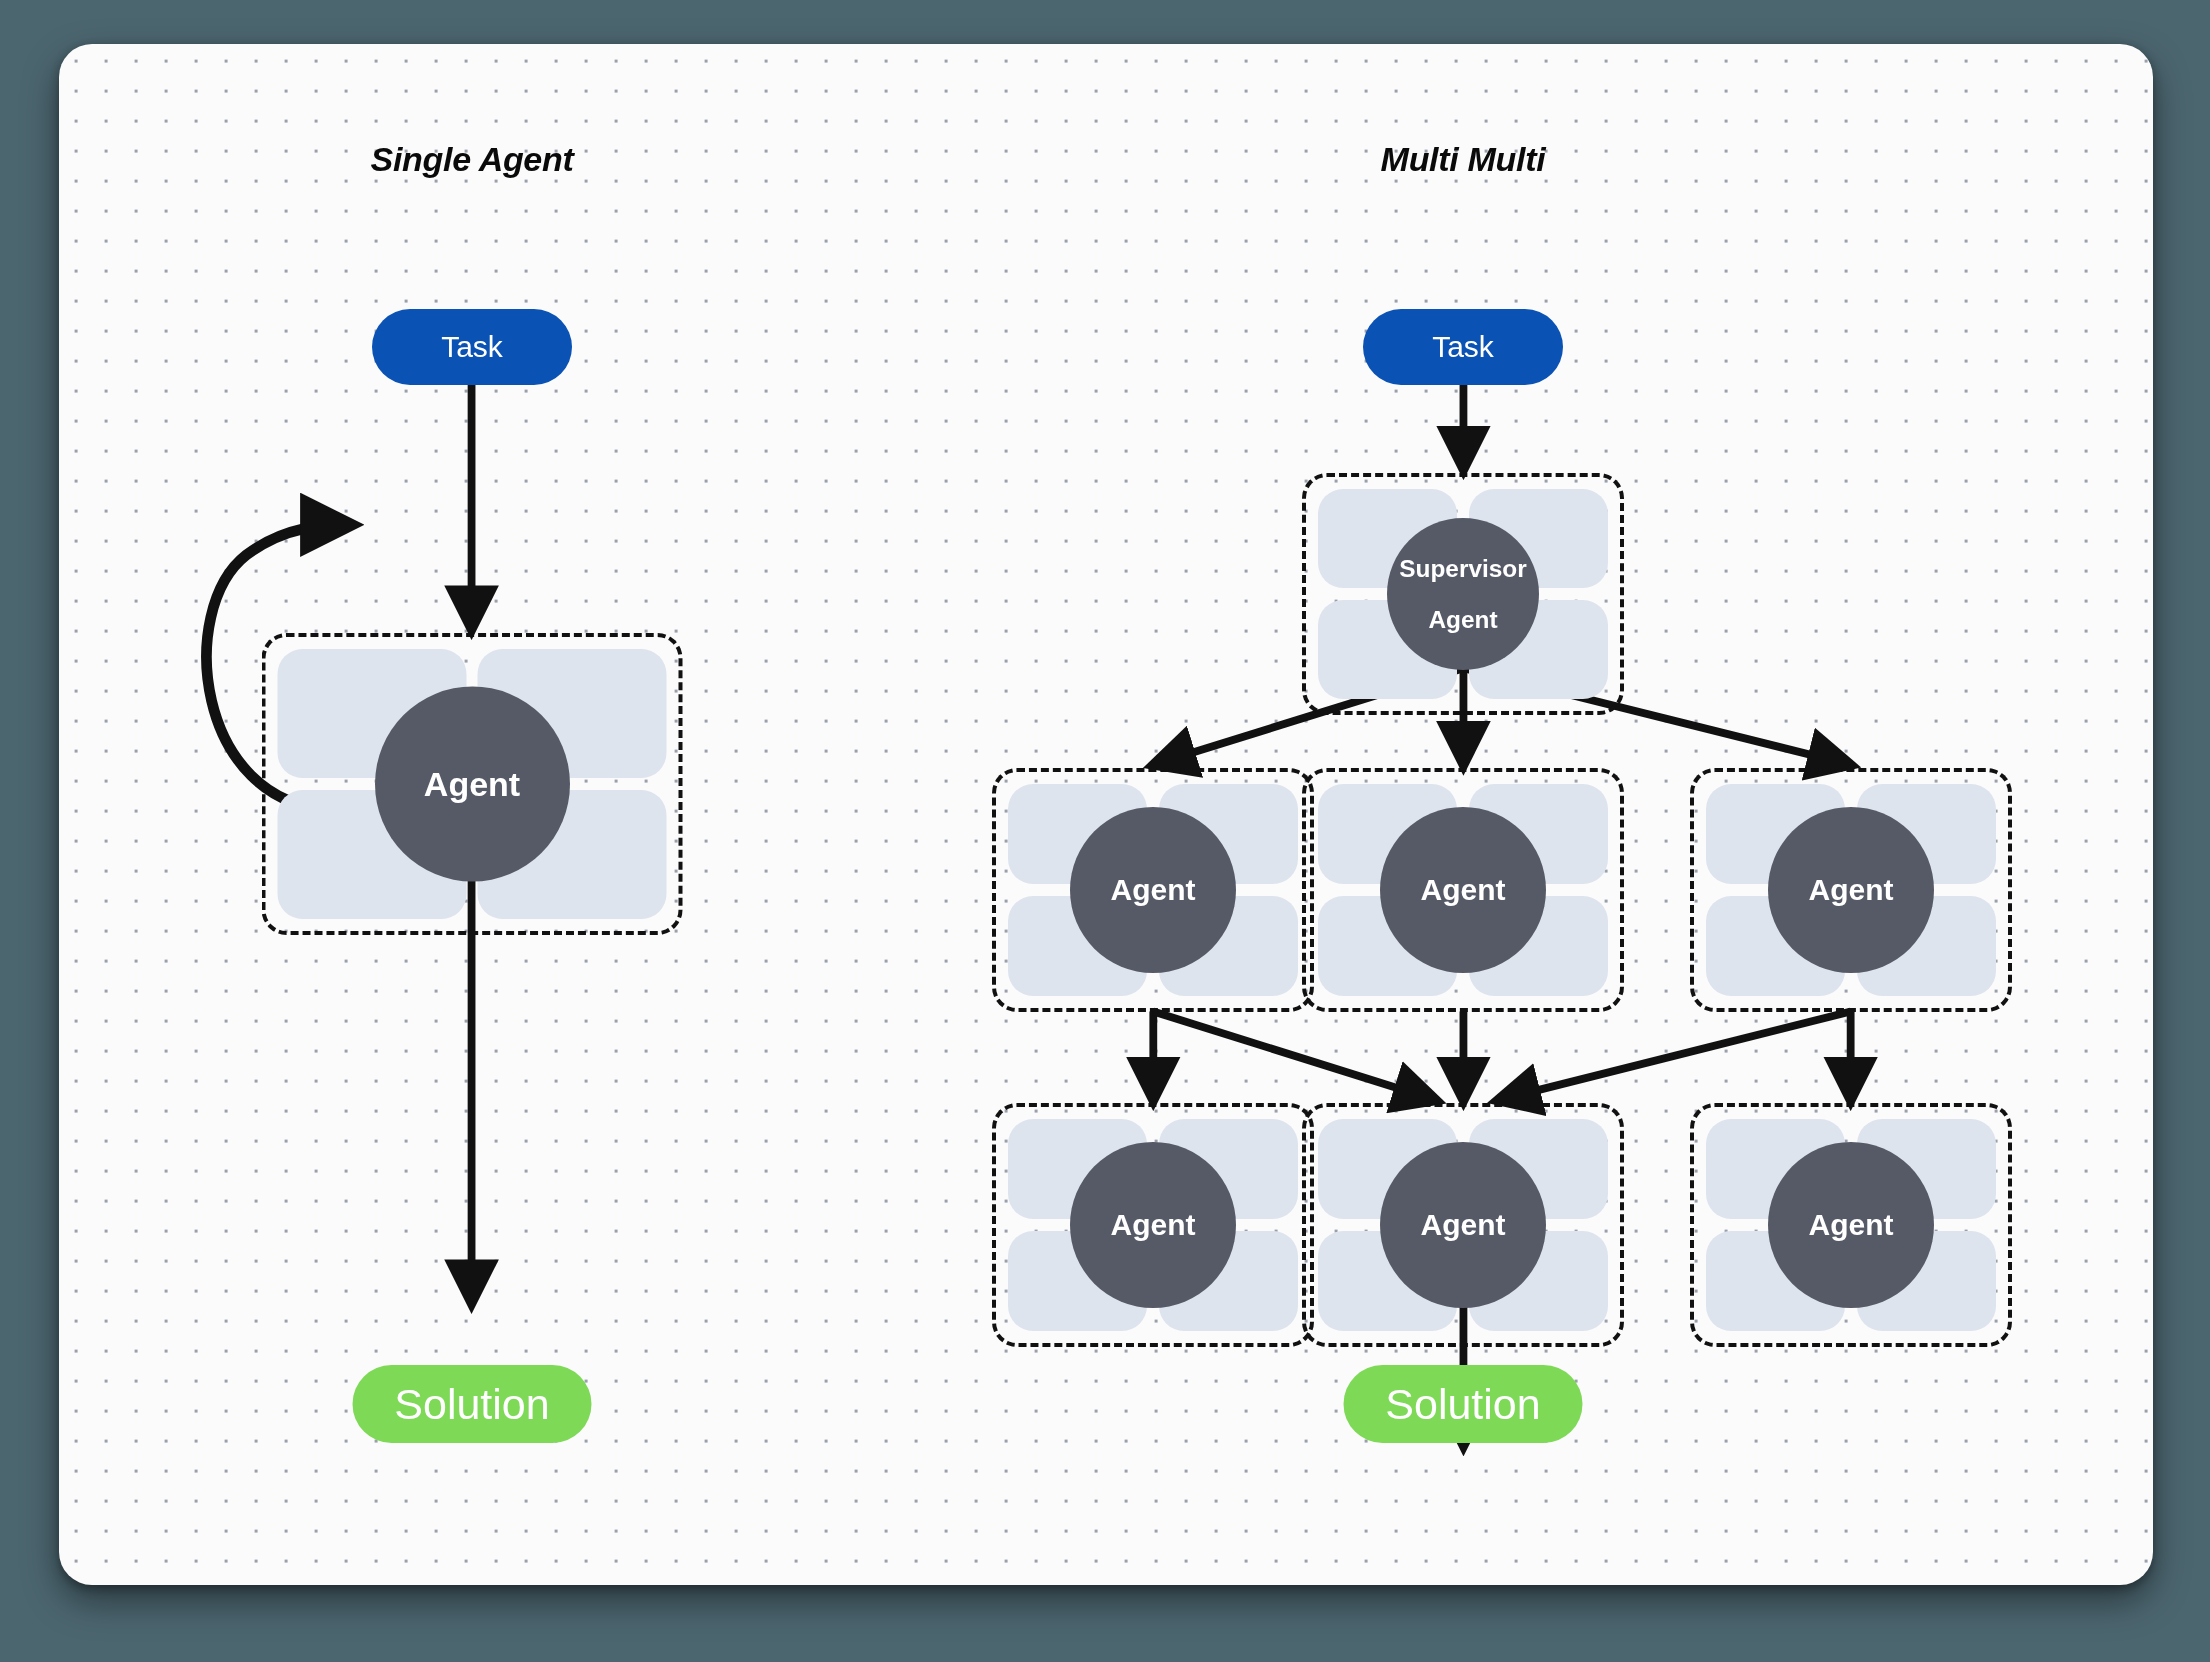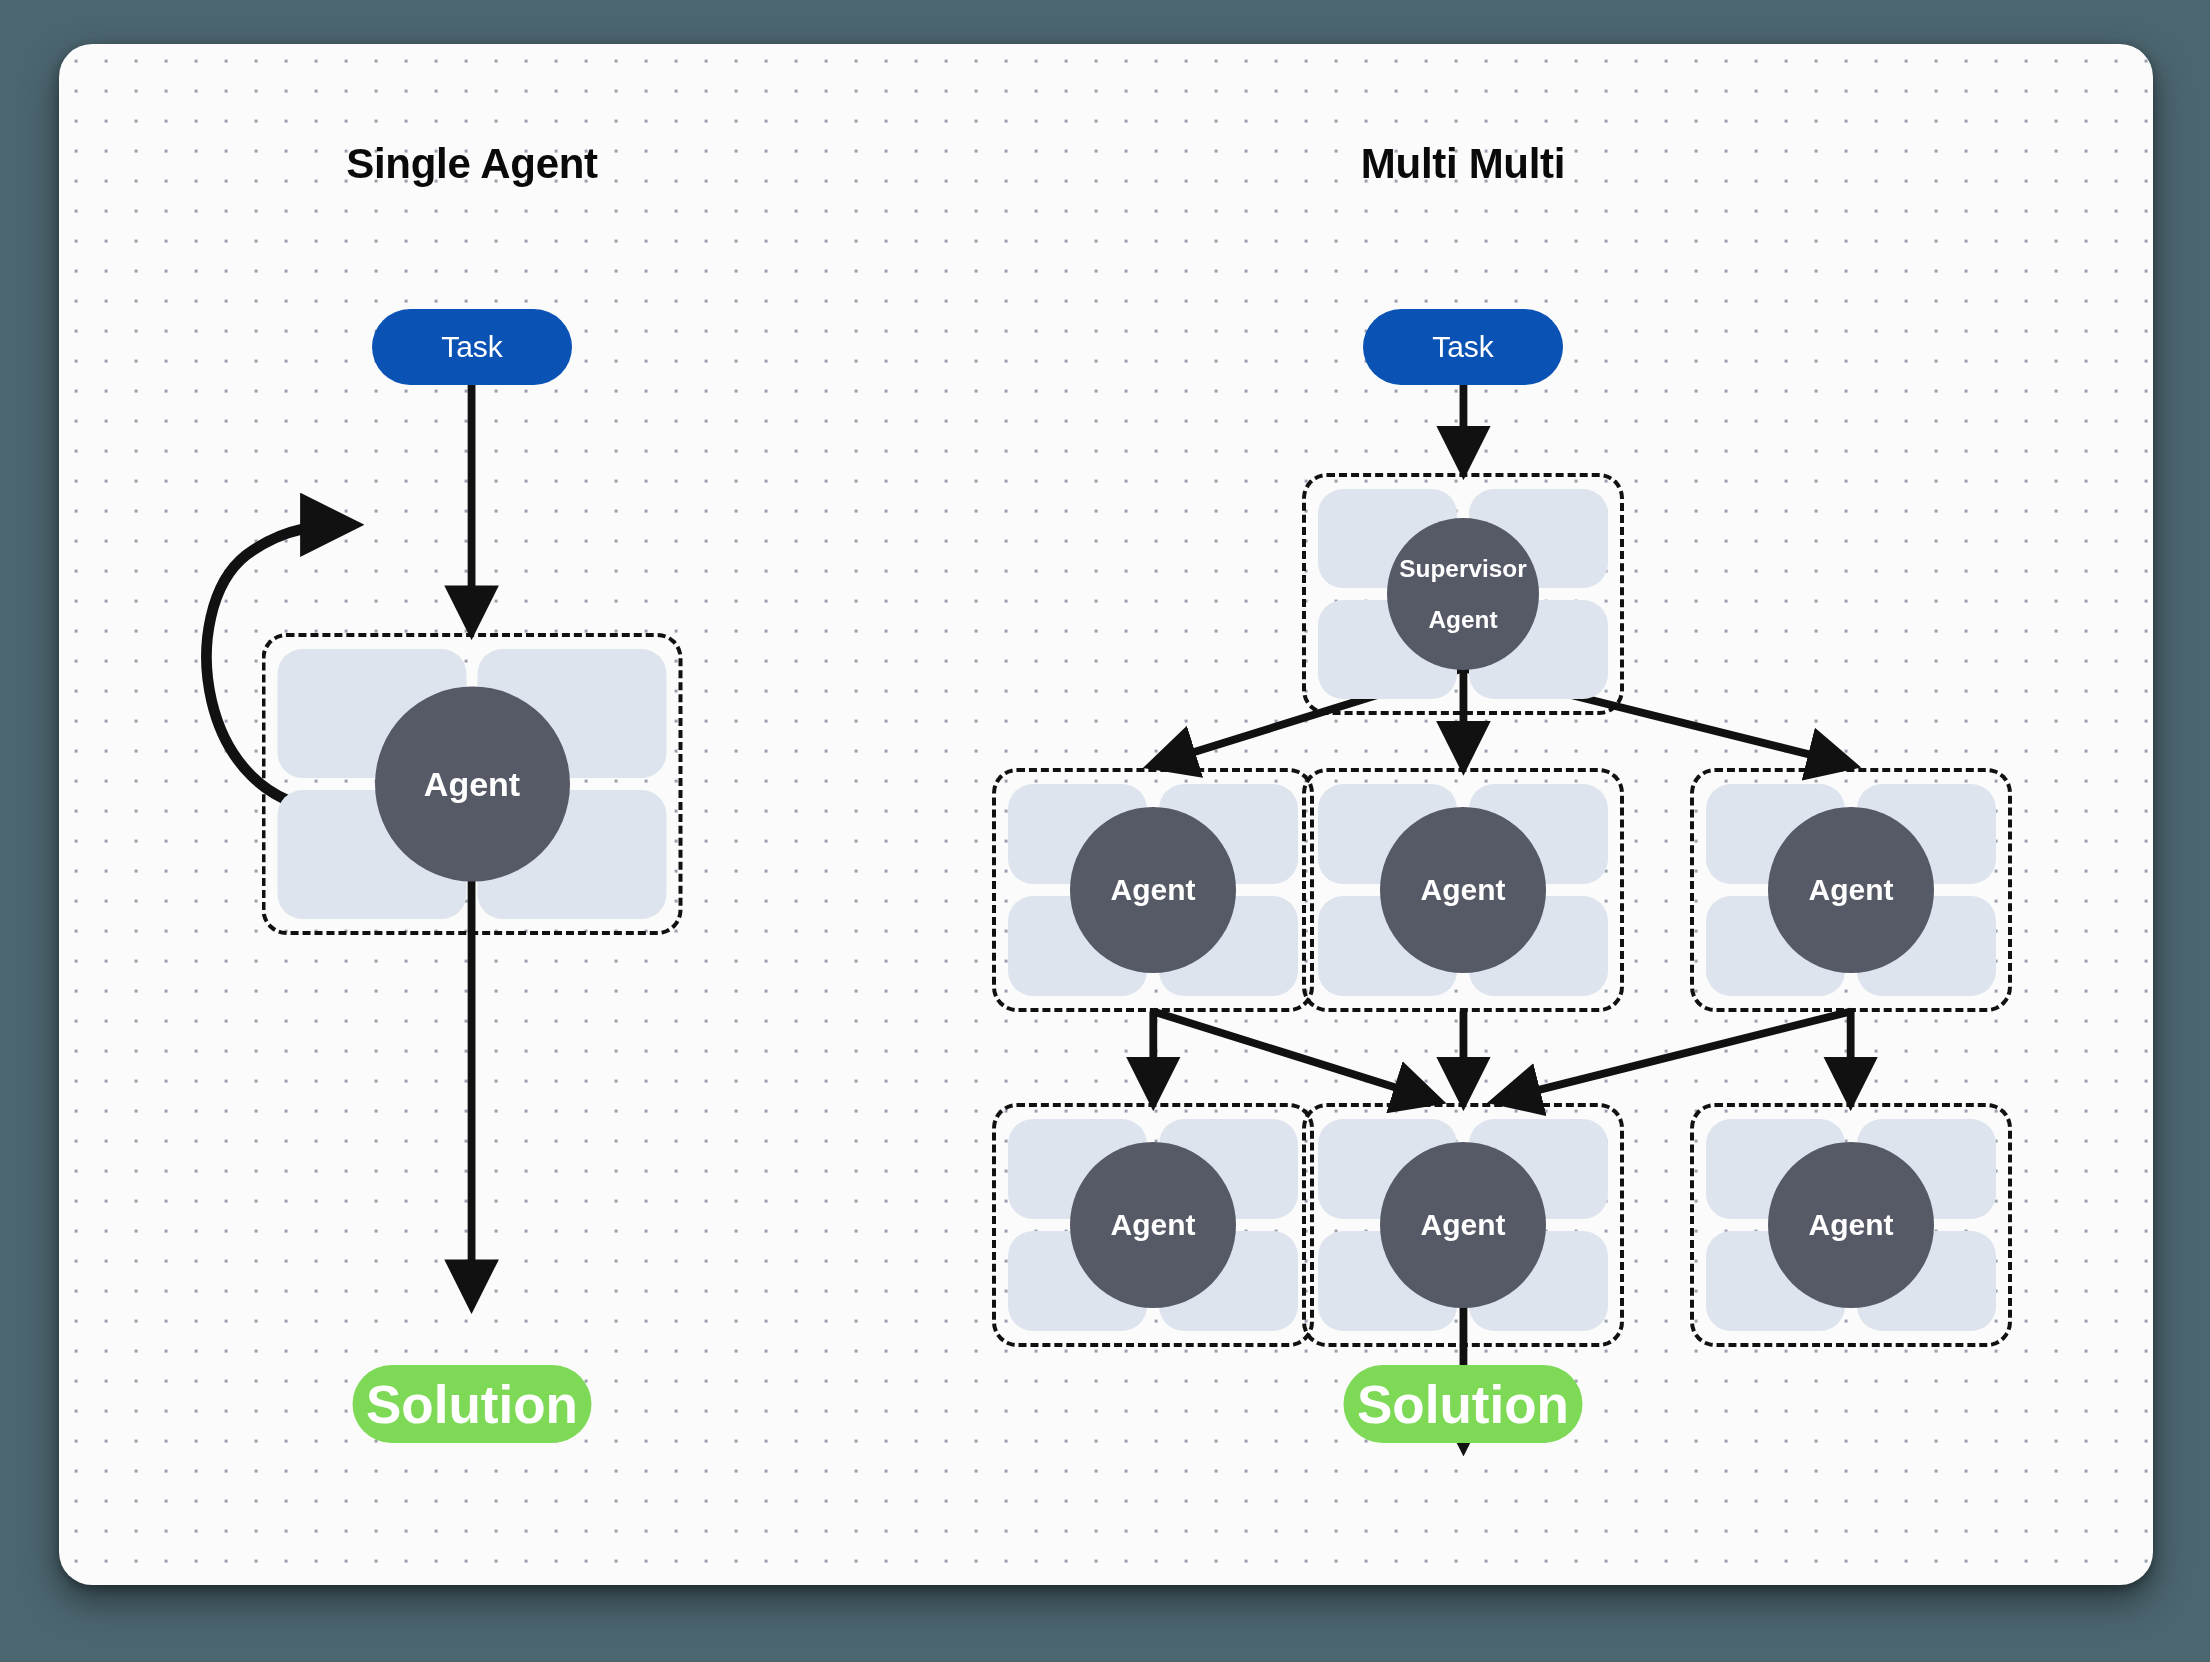--- a/index.html
+++ b/index.html
@@ -35,26 +35,27 @@
     position: absolute;
     left: 0; top: 0;
     width: 2094px;
     height: 1541px;
     pointer-events: none;
   }
 
   
   .section-title {
     position: absolute;
-    font-size: 42px;
+    font-size: 34px;
     font-weight: bold;
     color: #0a0a0a;
     letter-spacing: -0.3px;
     white-space: nowrap;
     transform: translateX(-50%);
+    font-style: italic;
   }
 
   
   .pill {
     position: absolute;
     display: flex;
     align-items: center;
     justify-content: center;
     color: #ffffff;
     white-space: nowrap;
@@ -62,22 +63,22 @@
   }
   .pill-task {
     background: #0b52b5;
     border-radius: 974px;
     font-size: 30px;
     font-weight: 400;
   }
   .pill-solution {
     background: #7ed957;
     border-radius: 974px;
-    font-size: 53px;
-    font-weight: 700;
+    font-size: 43px;
+    font-weight: 400;
   }
 
   
   .cluster {
     position: absolute;
     border: 4.9px dashed #111111;
     border-radius: 25px;
     box-sizing: border-box;
     transform: translateX(-50%);
   }

